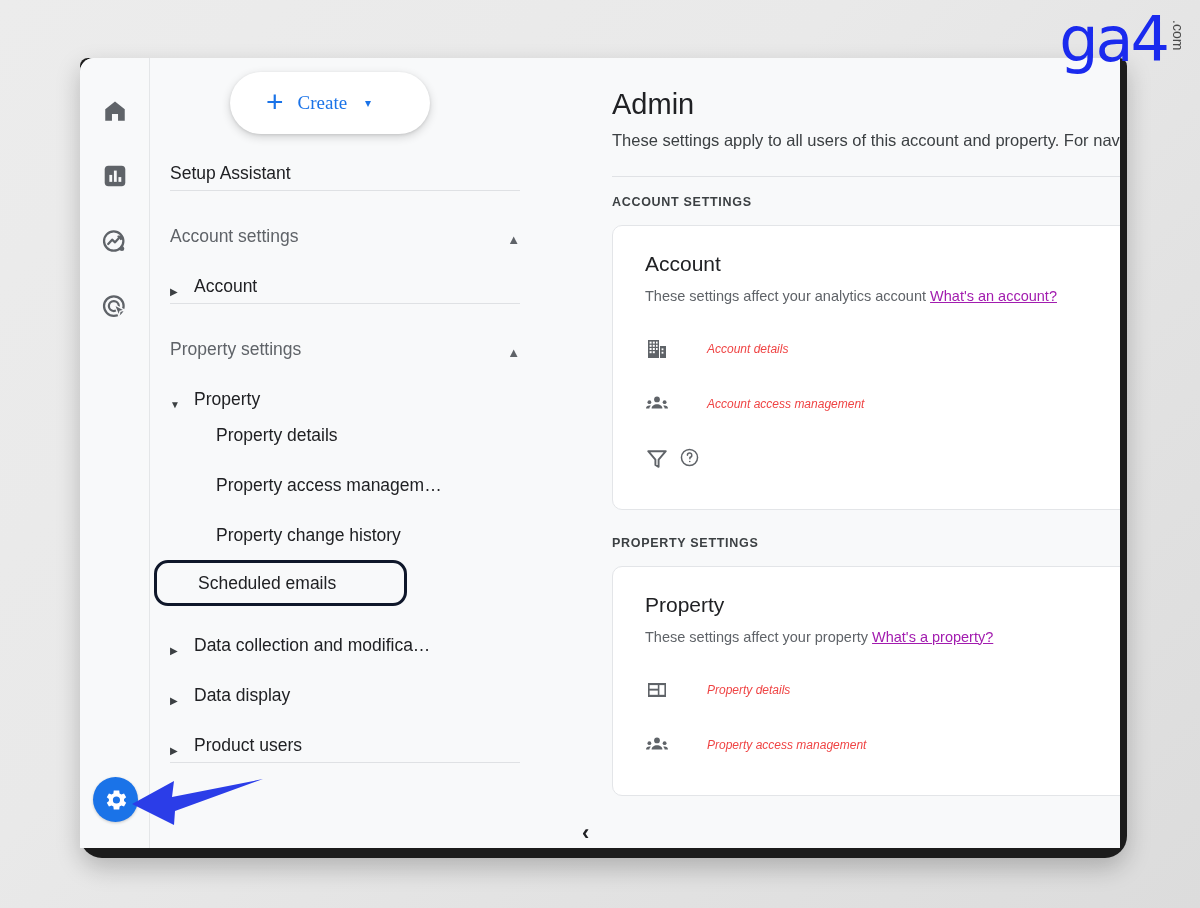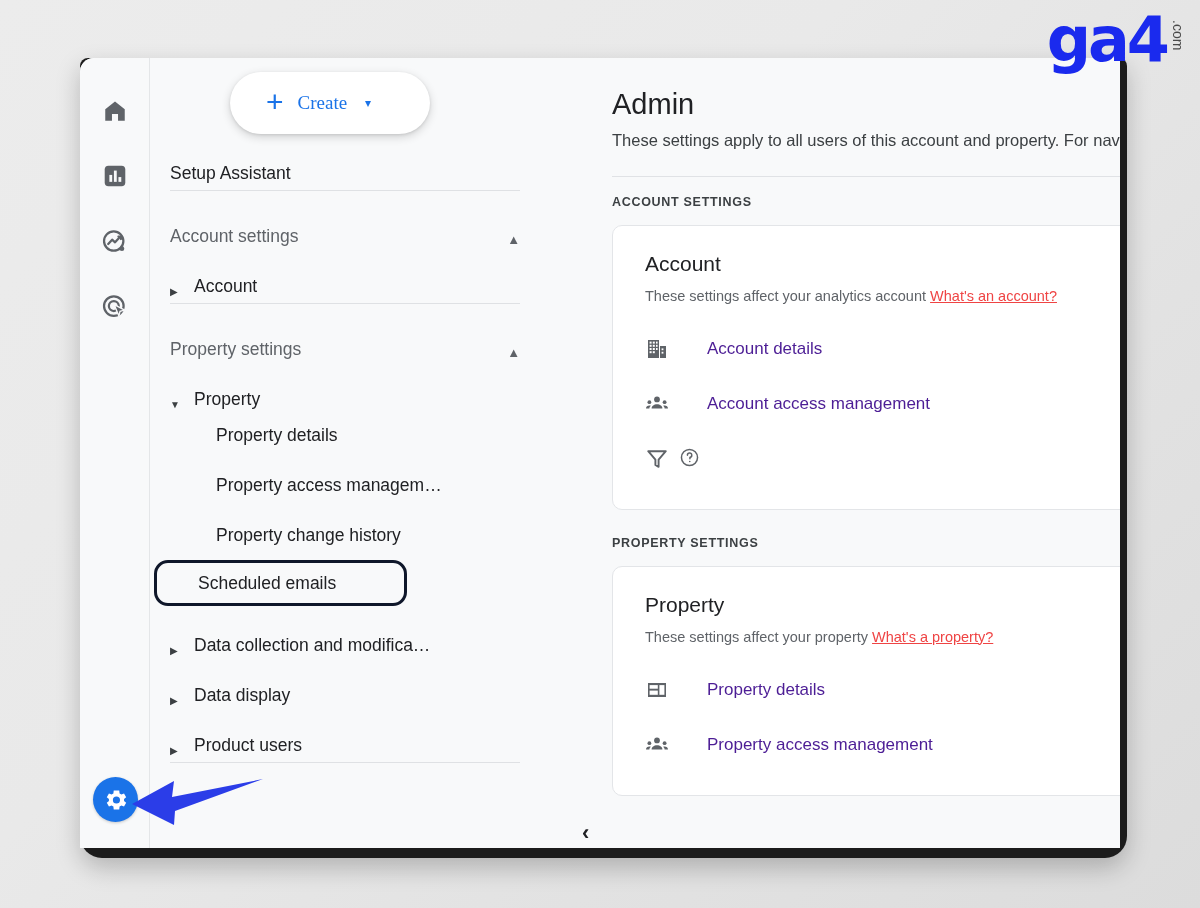--- a/index.html
+++ b/index.html
@@ -14,21 +14,21 @@
   }
 
   
   #logo {
     position: absolute; top: 14px; right: 14px;
     display: flex; align-items: flex-start; gap: 3px;
     z-index: 40;
   }
   #logo .wordmark {
     font-family: "DejaVu Sans", sans-serif;
-    font-weight: 700;
+    font-weight: 400;
     font-size: 62px;
     line-height: 0.85;
     letter-spacing: -3px;
     color: #1a2aee;
   }
   #logo .dotcom {
     font-family: "Liberation Sans", sans-serif;
     font-size: 14px;
     font-weight: 500;
     color: #4a4a4a;
@@ -235,38 +235,39 @@
     font-weight: 400;
     color: #202124;
     margin-bottom: 12px;
   }
   .card-sub {
     font-size: 14.5px;
     color: #5f6368;
     margin-bottom: 18px;
   }
   .card-sub a {
-    color: #ef4444;
+    color: #a21caf;
     text-decoration: underline;
   }
   .card-row {
     display: flex; align-items: center;
     height: 55px;
     cursor: pointer;
   }
   .card-row .row-icon {
     width: 34px; flex: 0 0 34px;
     color: #5f6368;
     display: flex; align-items: center;
   }
   .card-row .row-label {
     flex: 1 1 auto;
-    font-size: 17px;
-    color: #4c1d95;
+    font-size: 12px;
+    color: #ef4444;
     padding-left: 28px;
+    font-style: italic;
   }
   .card-row .help-icon {
     color: #5f6368;
     flex: 0 0 22px;
   }
 
   
   #annotation-arrow {
     position: absolute;
     left: 130px; top: 775px;

